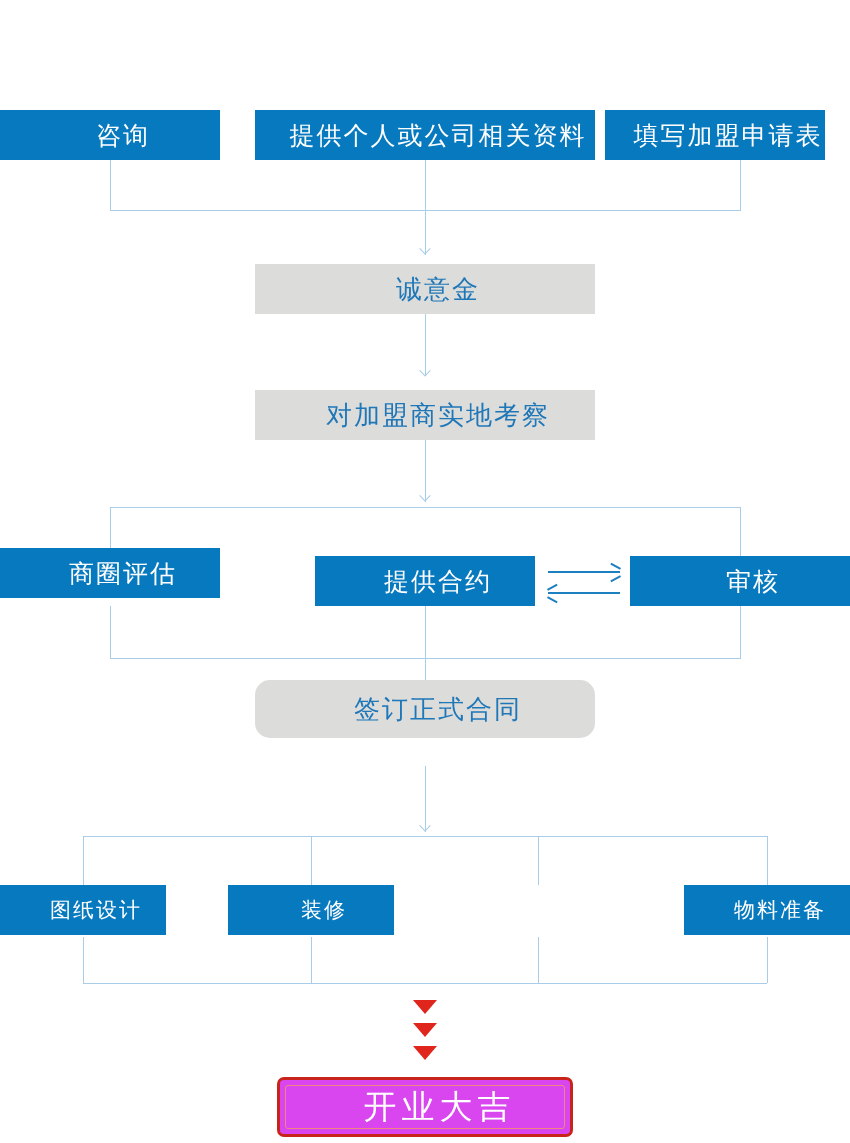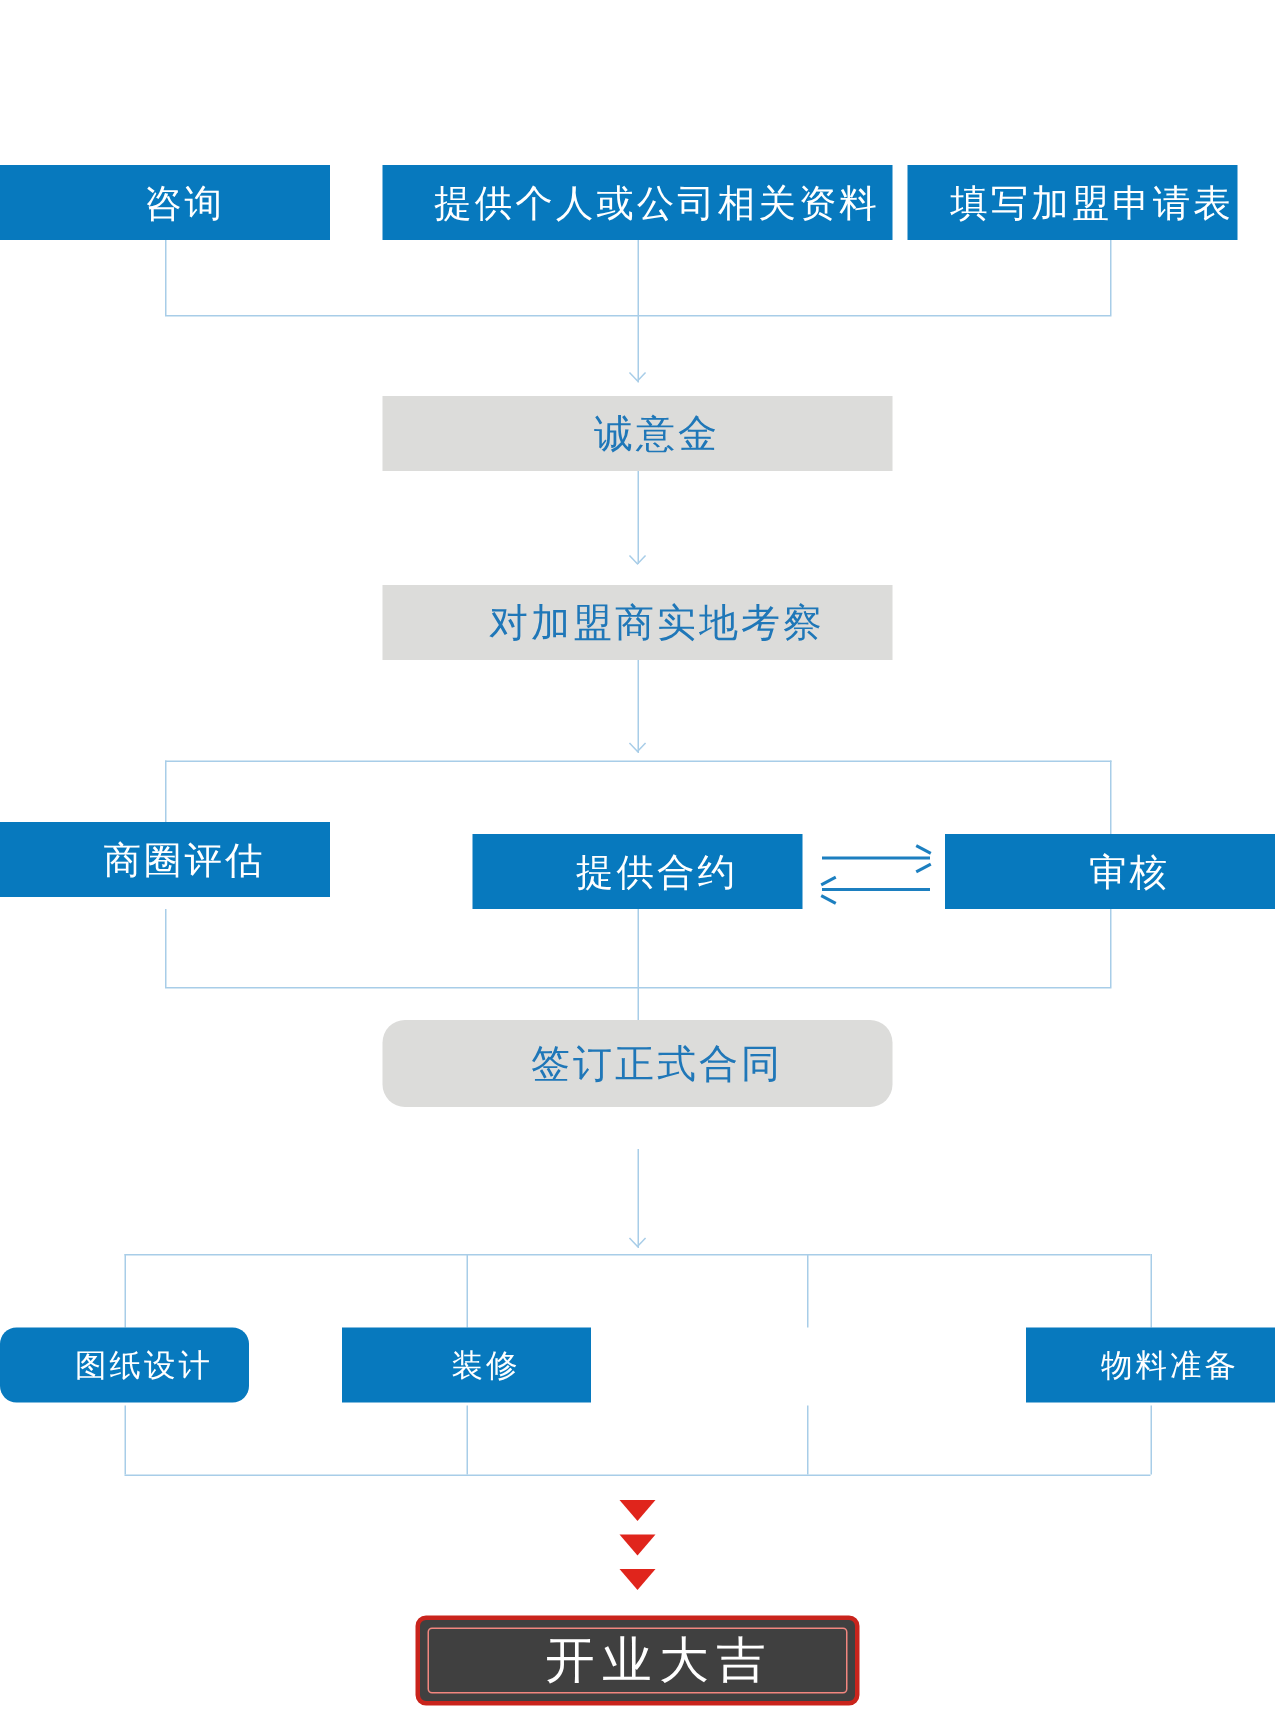--- a/index.html
+++ b/index.html
@@ -56,21 +56,21 @@
     font-size: 21px;
   }
   .node.gray {
     background: #DCDCDA;
     color: #1F77B8;
     font-size: 26px;
   }
 
   
   .node.red {
-    background: #404040;
+    background: #d946ef;
     color: #ffffff;
     font-size: 33px;
     border: 3px solid #C9241C;
     border-radius: 7px;
     letter-spacing: 5px;
     text-indent: 5px;
   }
   .node.red::after {
     content: "";
     position: absolute;
@@ -257,21 +257,21 @@
 
   <div class="vline" style="left:425px; top:766px; height:66px;"></div>
   <div class="arrowdown" style="left:419px; top:825px;"></div>
 
   <div class="hline" style="left:83px; top:836px; width:684px;"></div>
   <div class="vline" style="left:83px; top:836px; height:49px;"></div>
   <div class="vline" style="left:311px; top:836px; height:49px;"></div>
   <div class="vline" style="left:538px; top:836px; height:49px;"></div>
   <div class="vline" style="left:767px; top:836px; height:49px;"></div>
 
-  <div class="node blue small" style="left:0px; top:885px; width:166px; height:50px;border-radius:11px;">
+  <div class="node blue small" style="left:0px; top:885px; width:166px; height:50px;">
     <span>图纸设计</span>
   </div>
 
   <div class="node blue small" style="left:228px; top:885px; width:166px; height:50px;">
     <span>装修</span>
   </div>
 
 
   <div class="node blue small" style="left:684px; top:885px; width:166px; height:50px;">
     <span>物料准备</span>

